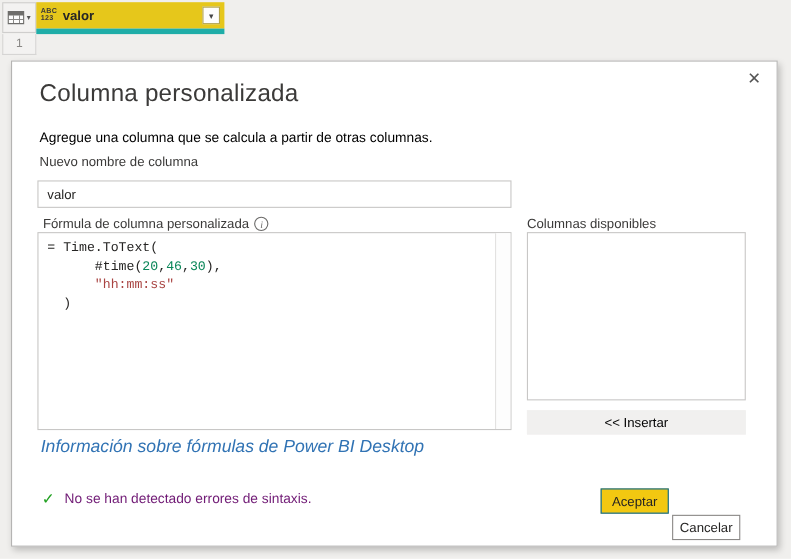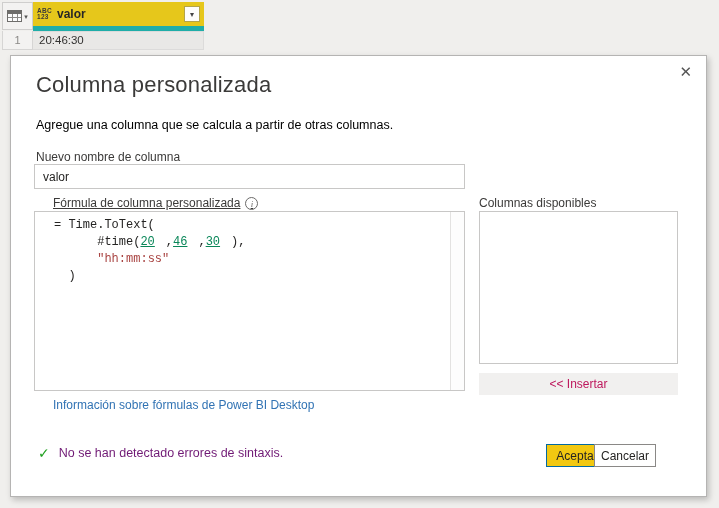--- a/index.html
+++ b/index.html
@@ -74,74 +74,74 @@
   .close-btn{
     position:absolute;top:8px;right:14px;font-size:15px;color:#555;
     cursor:pointer;line-height:15px;font-weight:400;
   }
   .dlg-title{
     position:absolute;left:25px;top:16px;
     font-size:22px;font-weight:300;color:#3b3a39;letter-spacing:.2px;
   }
   .dlg-subtitle{position:absolute;left:25px;top:62px;font-size:12.5px;color:#000000;}
   .field-label{position:absolute;font-size:12px;color:#3b3a39;}
-  .lbl-name{left:25px;top:94px;}
+  .lbl-name{left:25px;top:84px;}
   .name-input{
     position:absolute;left:23px;top:108px;width:431px;height:25px;
     border:1px solid #c8c7c6;font-size:12px;color:#252423;padding:0 8px;
     font-family:"Liberation Sans","DejaVu Sans",sans-serif;background:#fff;outline:none;
   }
-  .lbl-formula{left:42px;top:140px;display:flex;align-items:flex-end;gap:5px;text-decoration:underline;}
+  .lbl-formula{left:28px;top:140px;display:flex;align-items:flex-end;gap:5px;}
   .info-icon{
     display:inline-flex;width:13px;height:13px;border:1px solid #6b6a69;border-radius:50%;
     font-size:9px;color:#6b6a69;align-items:center;justify-content:center;
     font-style:italic;font-family:"Liberation Serif",serif;
   }
   .code-box{
     position:absolute;left:23px;top:155px;width:431px;height:180px;
     border:1px solid #c8c7c6;background:#fff;cursor:text;
   }
   .code-scroll{
     position:absolute;top:0;right:0;width:14px;height:100%;
     border-left:1px solid #e3e2e1;background:#fdfdfd;
   }
   .code-pre{
     position:absolute;inset:0 15px 0 0;padding:5px 8px;
     font-family:"Liberation Mono","DejaVu Sans Mono",monospace;
     font-size:12px;line-height:17px;white-space:pre;overflow:hidden;
   }
-  .tok-default{color:var(--code-default);margin-left:11px;}
-  .tok-number{color:var(--code-number);text-decoration:underline;}
+  .tok-default{color:var(--code-default);}
+  .tok-number{color:var(--code-number);}
   .tok-string{color:var(--code-string);}
   .help-link{
-    position:absolute;left:42px;top:342px;font-size:12px;
-    color:var(--link-blue);text-decoration:none;cursor:pointer;
+    position:absolute;left:26px;top:342px;font-size:16px;
+    color:var(--link-blue);text-decoration:none;cursor:pointer;font-style:italic;
   }
   .lbl-columns{left:468px;top:140px;}
   .columns-listbox{
     position:absolute;left:468px;top:155px;width:199px;height:153px;
     border:1px solid #c8c7c6;background:#fff;
   }
   .insert-btn{
     position:absolute;left:468px;top:317px;width:199px;height:22px;
     background:#f1f0ef;border:1px solid #f1f0ef;
-    font-size:12px;color:#be185d;display:flex;align-items:center;justify-content:center;text-align:right;
+    font-size:12px;color:#000000;display:flex;align-items:center;justify-content:center;text-align:right;
   }
   .status-row{
     position:absolute;left:27px;top:390px;display:flex;align-items:center;gap:9px;
   }
   .check-icon{color:var(--success-green);font-size:14px;font-weight:bold;line-height:14px;}
   .status-text{font-size:12.5px;color:#701a75;}
   .btn{
     position:absolute;top:388px;height:23px;width:62px;
     font-size:12px;display:flex;align-items:center;justify-content:center;
     cursor:pointer;font-family:inherit;
   }
   .btn-ok{left:535px;background:var(--accent-yellow);border:1px solid #0369a1;color:#252423;}
-  .btn-cancel{left:583px;background:#fff;border:1px solid #8a8886;color:#252423;}
+  .btn-cancel{left:600px;background:#fff;border:1px solid #8a8886;color:#252423;margin-top:24px;}
 </style>
 </head>
 <body>
 
 <div class="stage">
 
   <div class="corner-cell">
     <span class="grid-icon"></span>
     <span class="corner-caret">▾</span>
   </div>
@@ -152,21 +152,20 @@
       <span>123</span>
     </span>
     <span class="col-name">valor</span>
     <span class="filter-btn">
       <span>▾</span>
     </span>
   </div>
   <div class="quality-bar"></div>
 
   <div class="rownum-cell">1</div>
-  <div class="value-cell">20:46:30</div>
 
   <div class="dialog">
 
     <span class="close-btn">✕</span>
 
     <h1 class="dlg-title">Columna personalizada</h1>
     <p class="dlg-subtitle">Agregue una columna que se calcula a partir de otras columnas.</p>
 
     <label class="field-label lbl-name">Nuevo nombre de columna</label>
     <input class="name-input" type="text" value="valor" style="">

